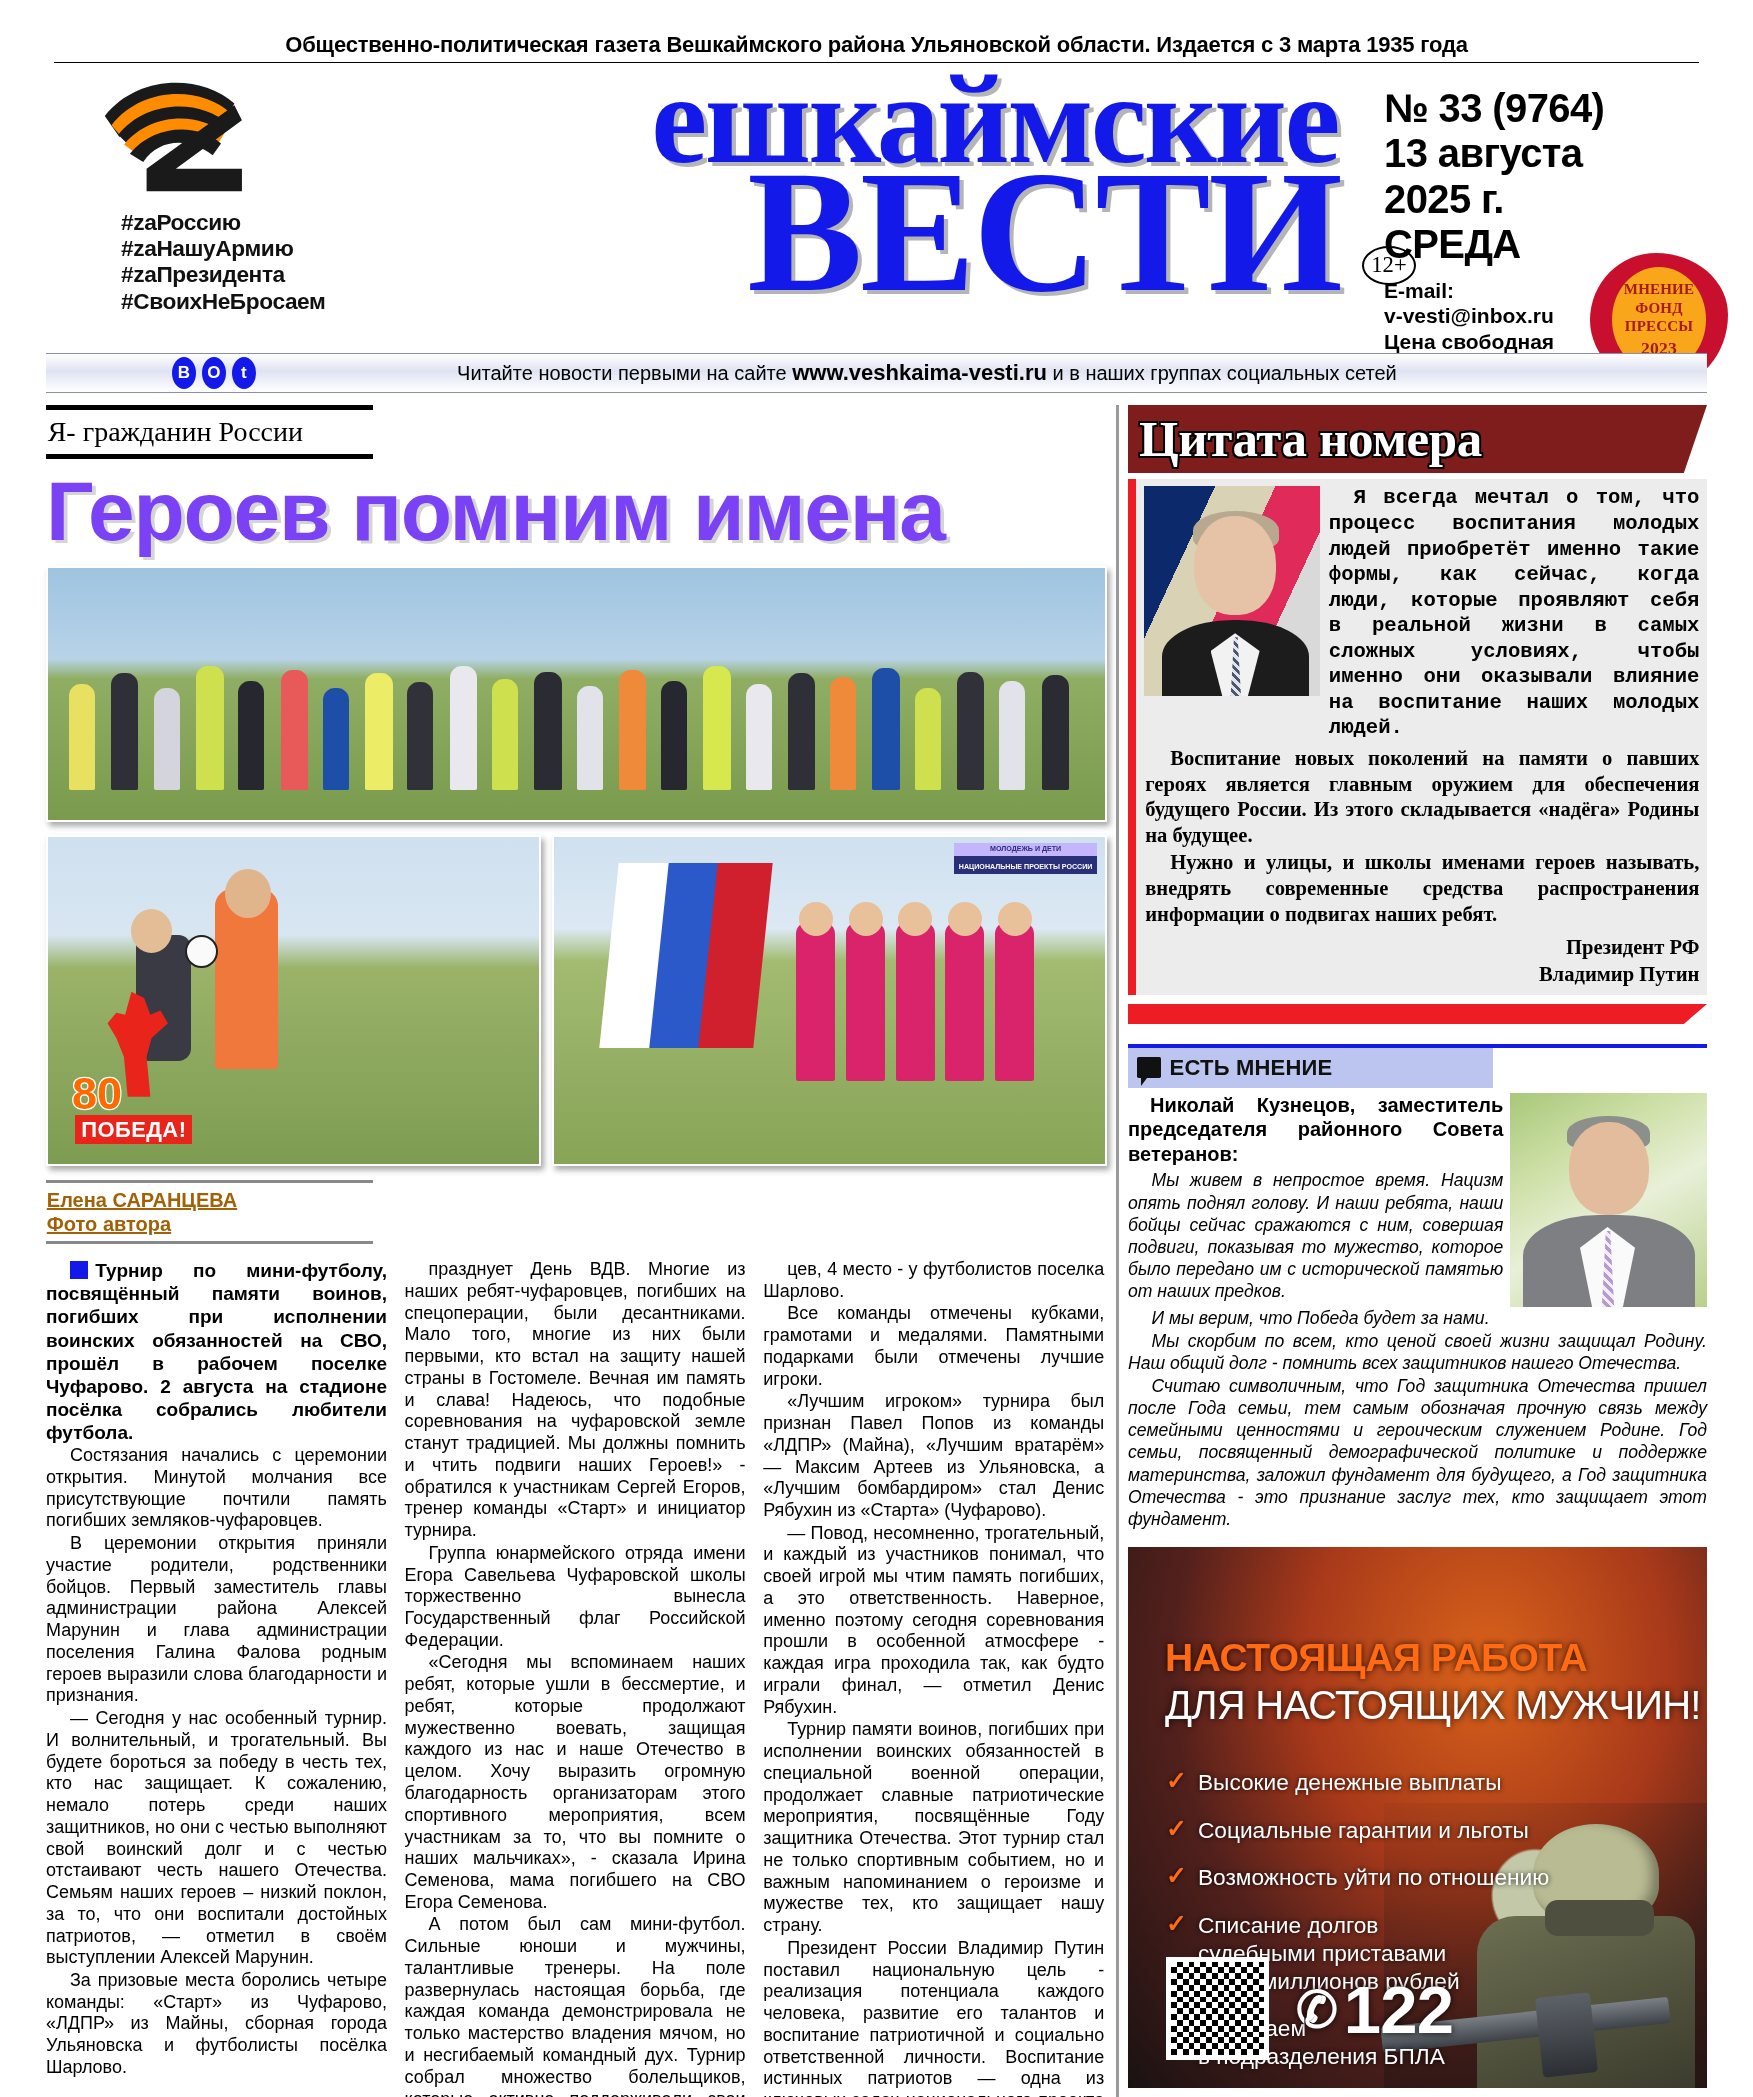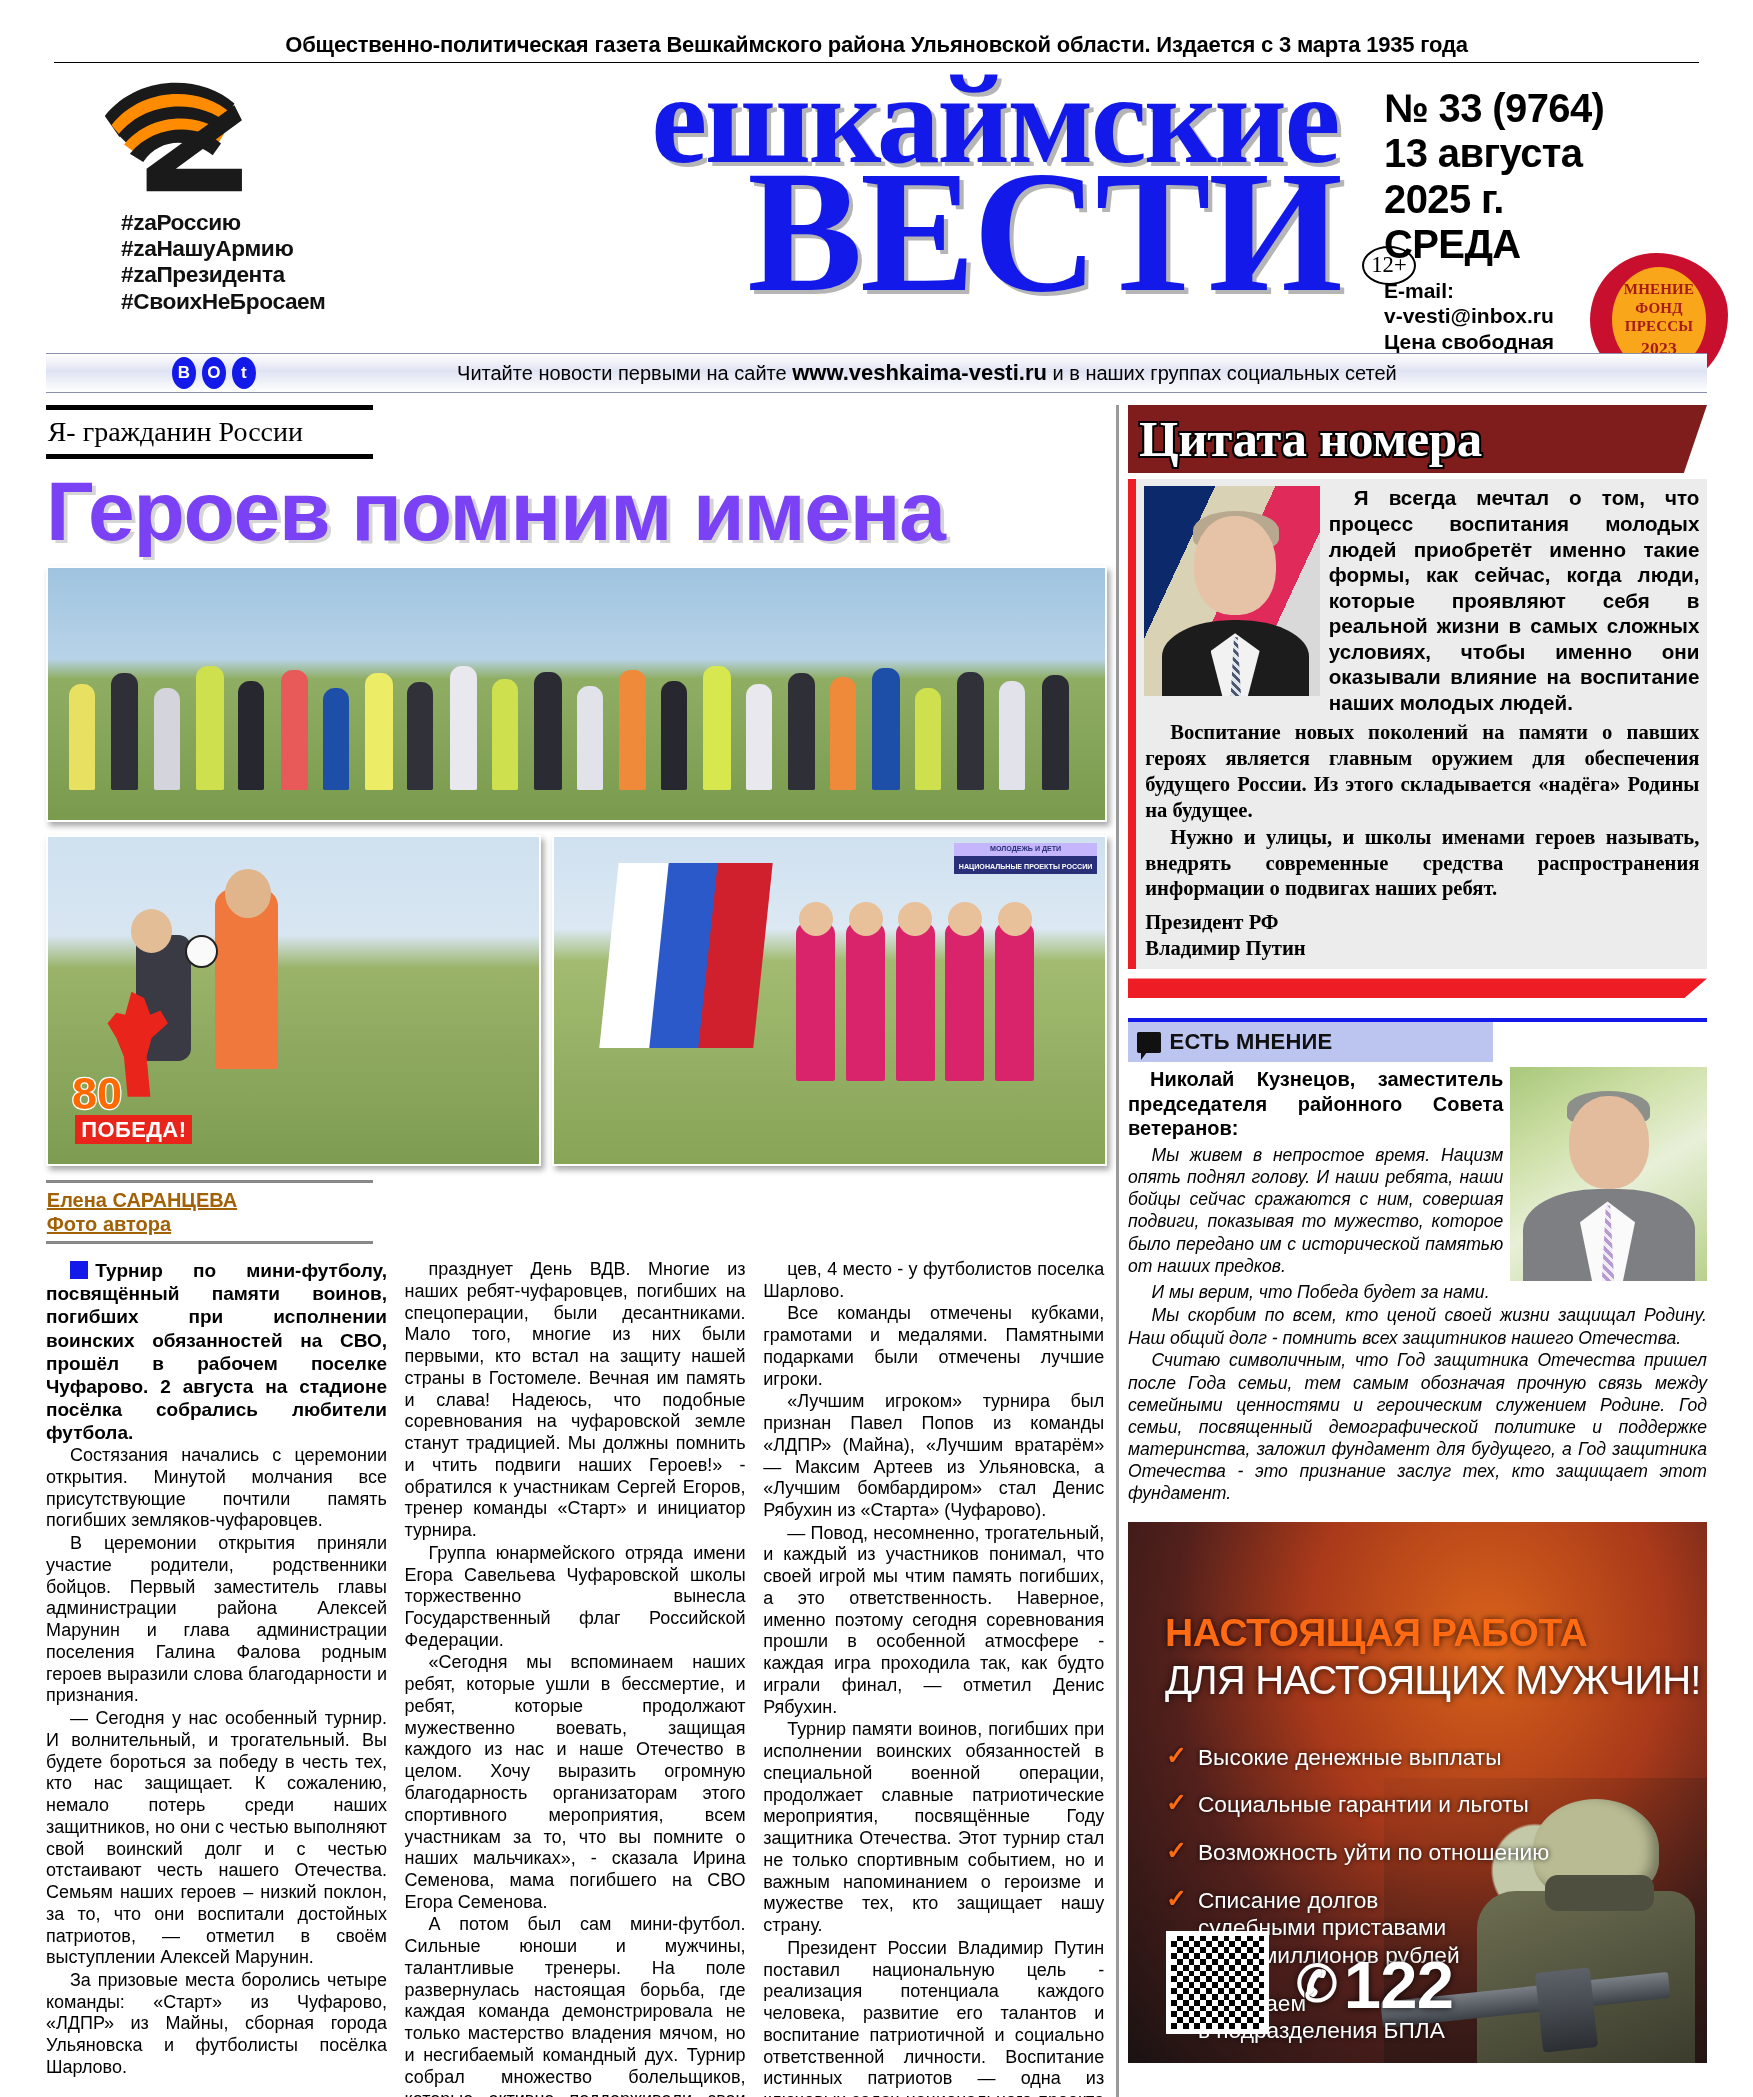--- a/index.html
+++ b/index.html
@@ -411,21 +411,21 @@
   }
   .pp-tie {
     position: absolute; left: 83px; bottom: 0;
     width: 18.5px; height: 59px;
     background: repeating-linear-gradient(45deg,#4a5570 0 2.9px,#dfe3ea 2.9px 5.9px);
     clip-path: polygon(40% 0,60% 0,78% 100%,22% 100%);
   }
 
   .quote-text {
     flex: 1;
-    font-family: Liberation Sans, sans-serif;
+    font-family: Liberation Mono, monospace;
     font-weight: bold;
     font-size: 20.6px;
     line-height: 1.24;
     text-align: justify;
     padding: 6.7px 7.6px 3.4px 9.2px;
     color: #000;
   }
   .quote-text p { text-indent: 25px; margin-bottom: 1.7px; }
   .quote-cont {
     font-family: "Liberation Serif", serif;
@@ -433,20 +433,21 @@
     font-size: 20.6px;
     line-height: 1.25;
     text-align: justify;
     padding: 0 7.6px 6.7px 9.2px;
     color: #000;
     background: #ececec;
     border-left: 8.4px solid #ee1c25;
   }
   .quote-cont p { text-indent: 25px; margin-bottom: 1.7px; }
   .quote-attr {
+    text-align: right;
     text-indent: 0 !important;
     margin-top: 7.6px;
     line-height: 1.2;
   }
 
   .red-sep { height: 20px; background: #ee1c25; margin-top: 9.2px;
     clip-path: polygon(0 0, 100% 0, 96% 100%, 0 100%); }
 
   
   .opinion-wrap { margin-top: 20px; border-top: 4.2px solid #1219e8; }

